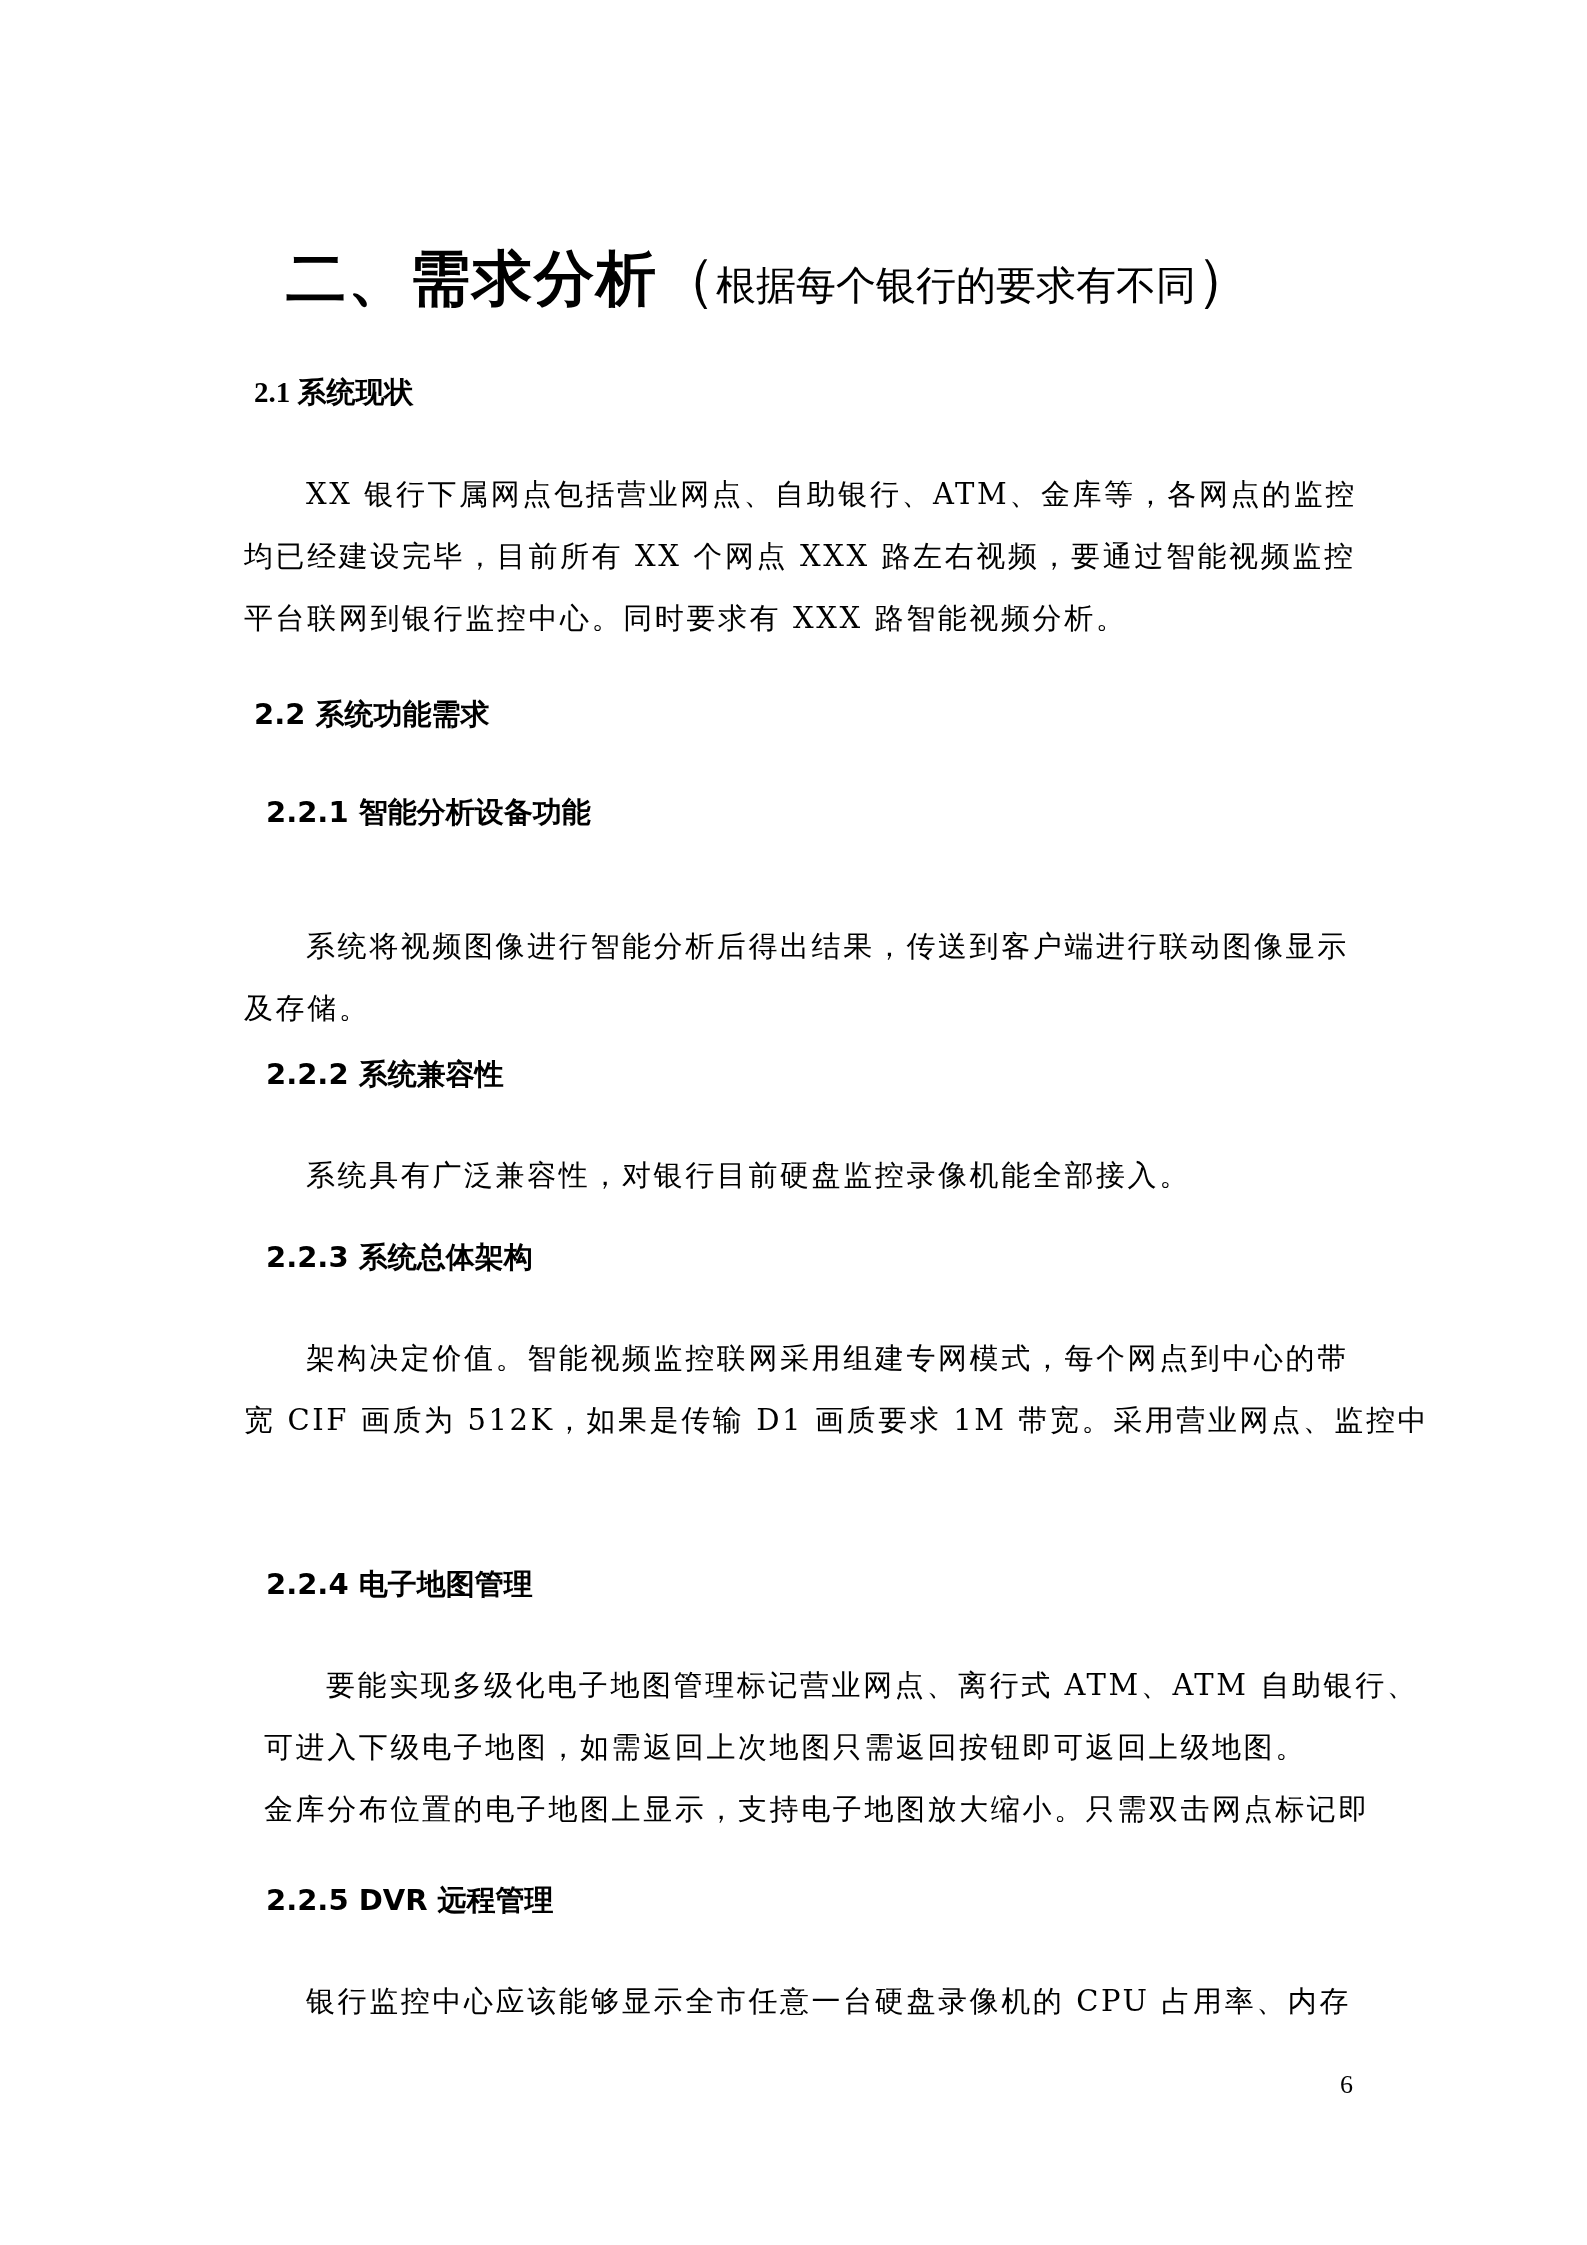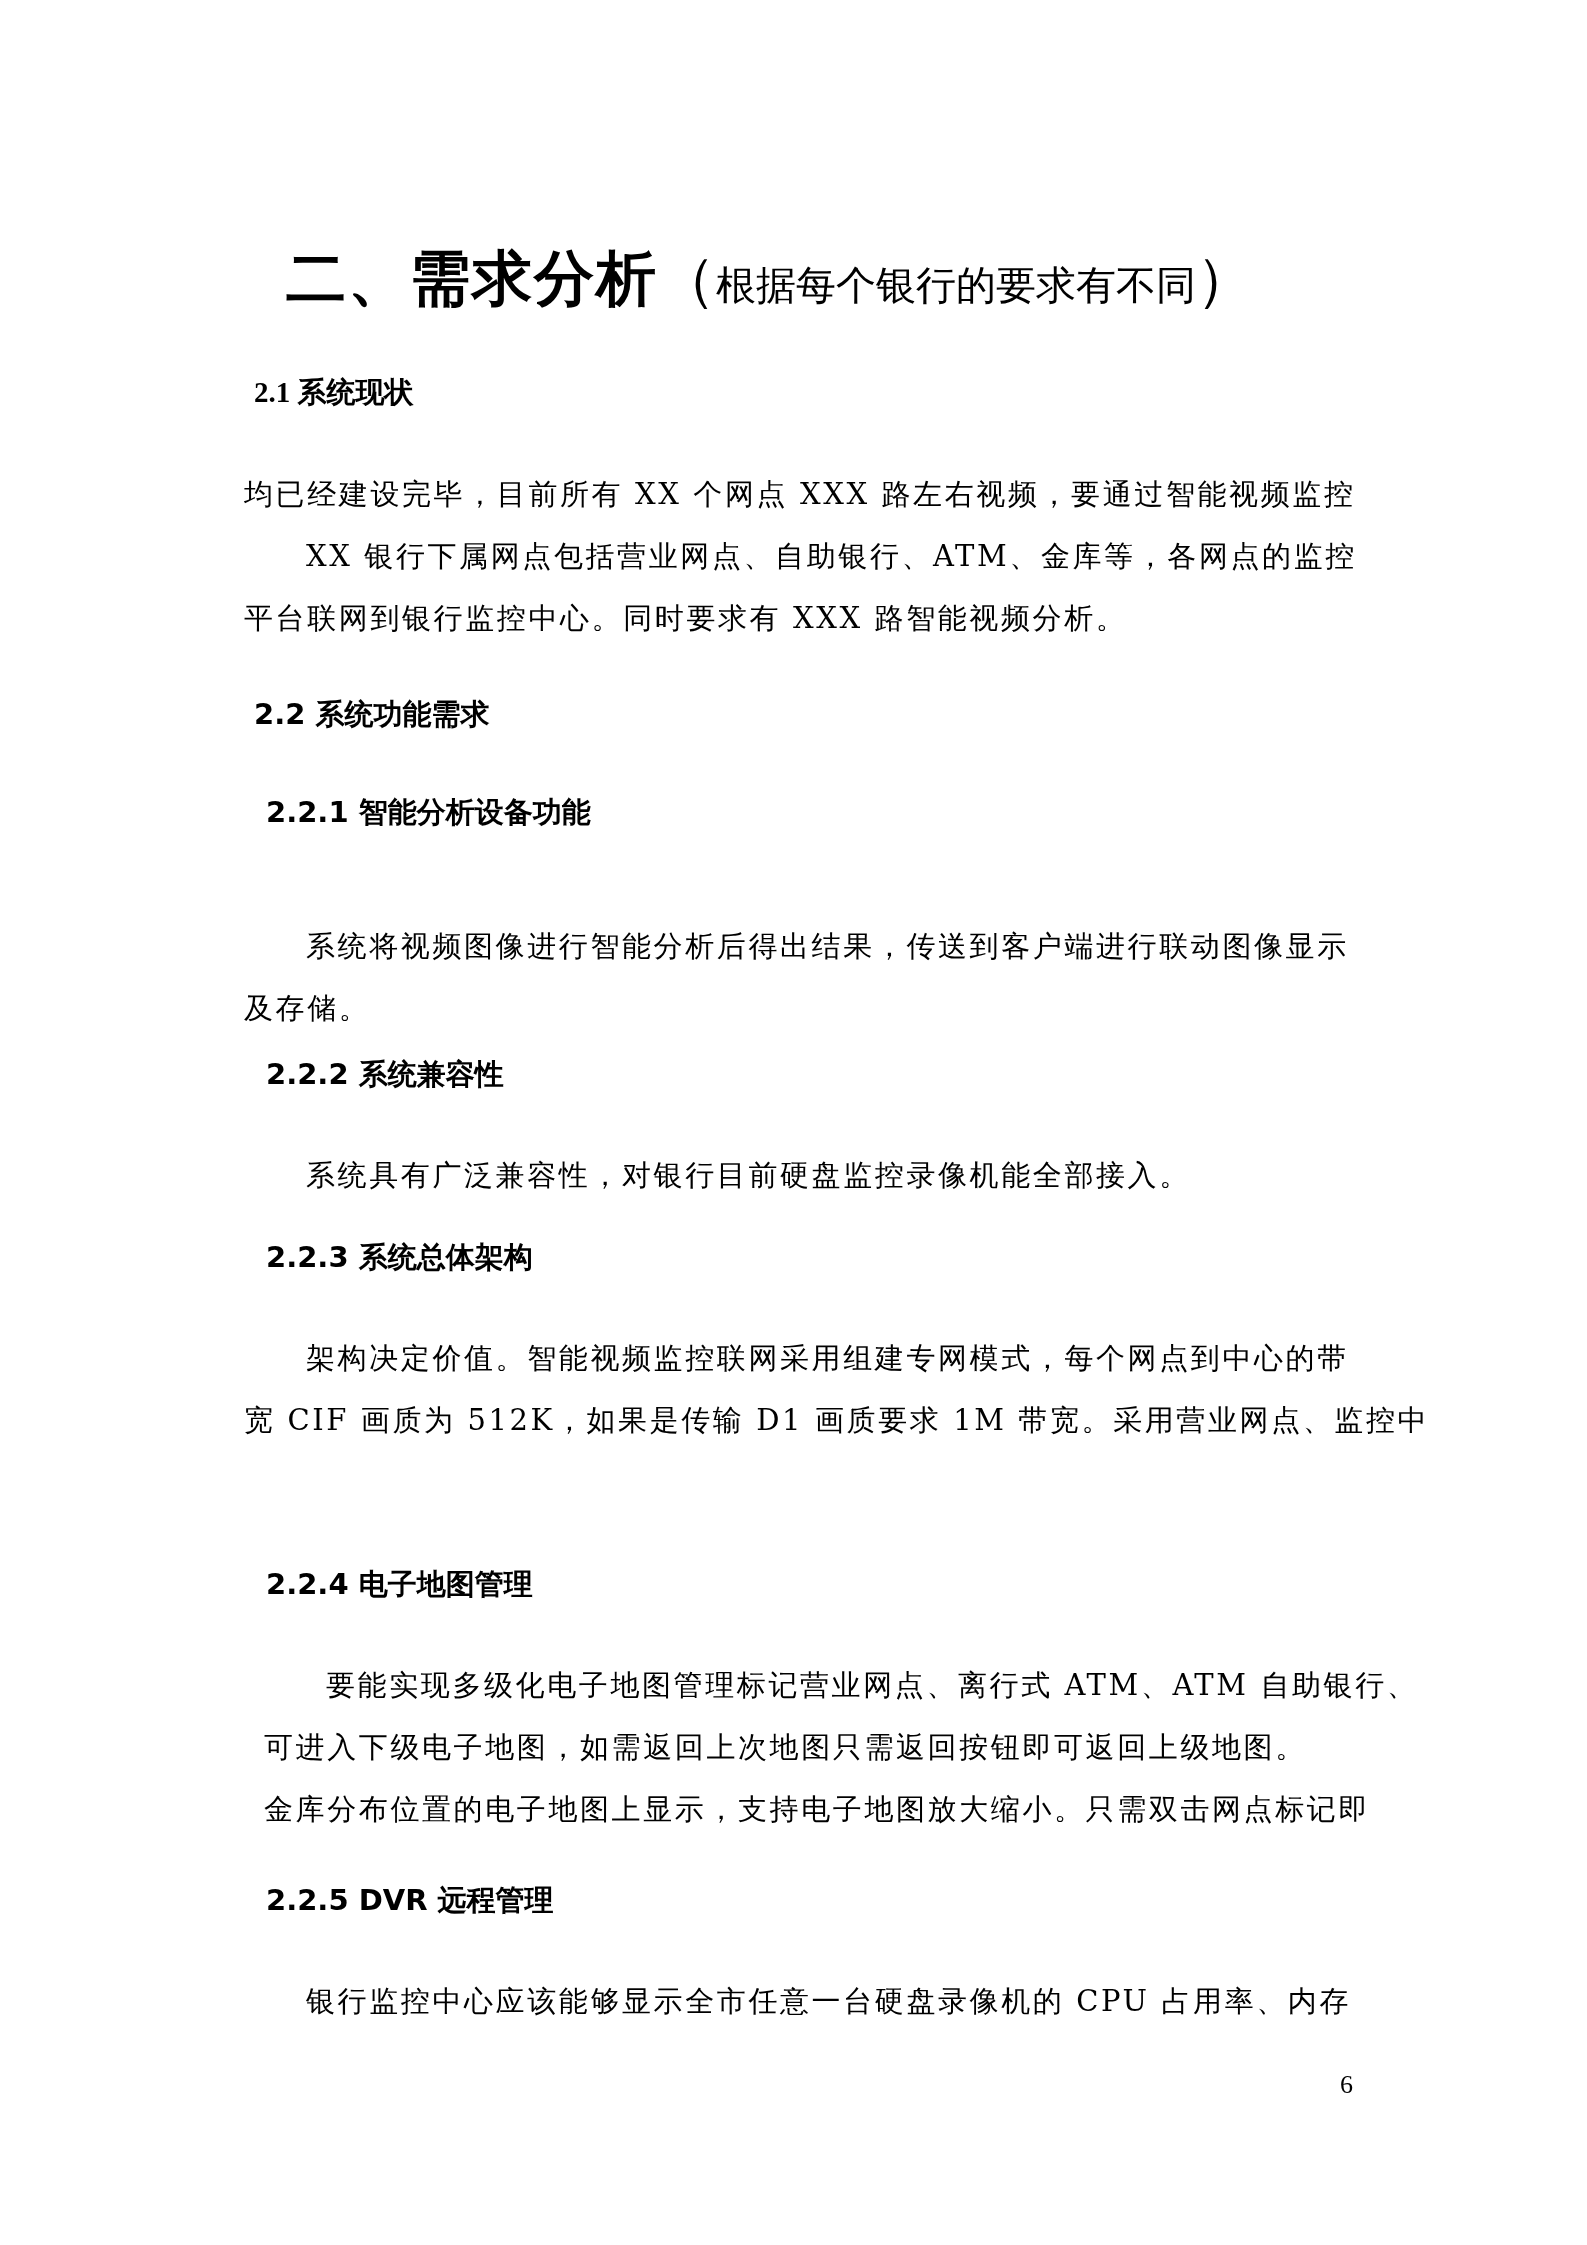--- a/index.html
+++ b/index.html
@@ -88,22 +88,22 @@
 <body>
 
 <div class="page">
 
   <div class="chapter-title">
     <span class="main">二、需求分析</span><span class="bracket">（</span><span class="paren">根据每个银行的要求有不同</span><span class="bracket">）</span>
   </div>
 
   <div class="h2" style="top:372px;font-family:Liberation Serif, serif;">2.1 系统现状</div>
   <div class="para" style="top:463px;">
+    <span class="line indent">XX 银行下属网点包括营业网点、自助银行、ATM、金库等，各网点的监控</span>
     <span class="line">均已经建设完毕，目前所有 XX 个网点 XXX 路左右视频，要通过智能视频监控</span>
-    <span class="line indent">XX 银行下属网点包括营业网点、自助银行、ATM、金库等，各网点的监控</span>
     <span class="line">平台联网到银行监控中心。同时要求有 XXX 路智能视频分析。</span>
   </div>
 
   <div class="h2" style="top:694px;">2.2 系统功能需求</div>
 
   <div class="h3" style="top:792px;">2.2.1 智能分析设备功能</div>
   <div class="para" style="top:915px;">
     <span class="line indent">系统将视频图像进行智能分析后得出结果，传送到客户端进行联动图像显示</span>
     <span class="line">及存储。</span>
   </div>

